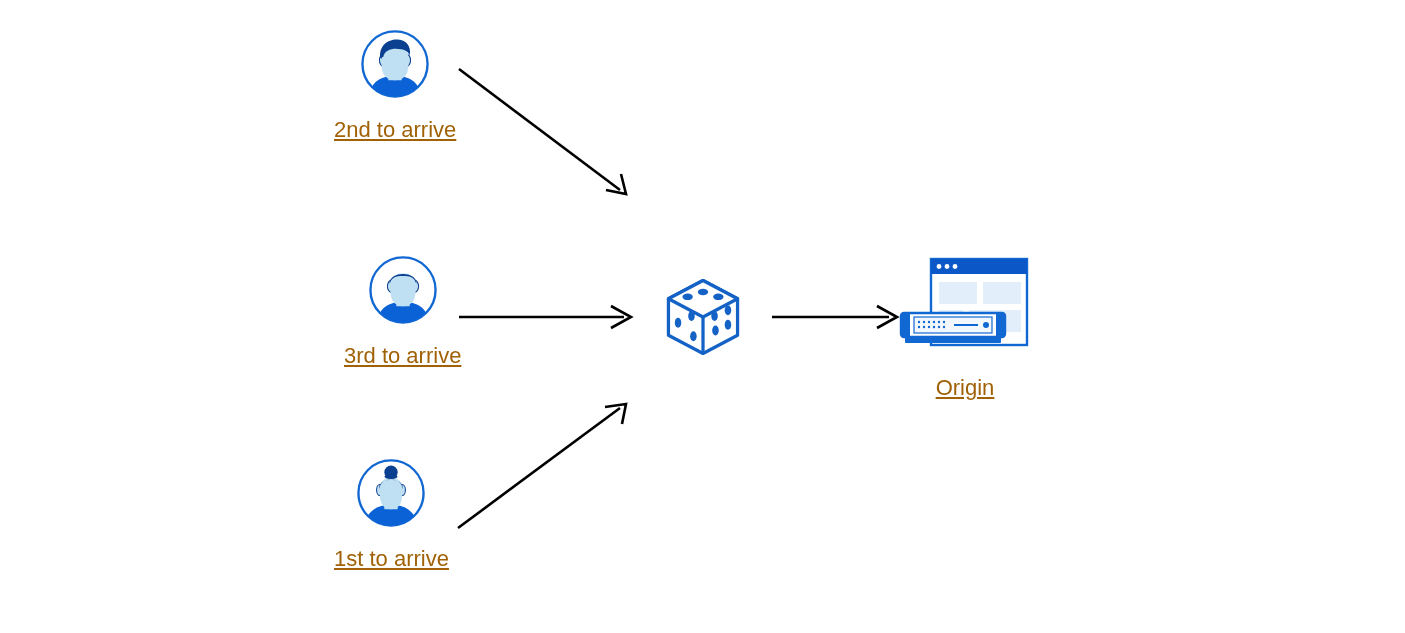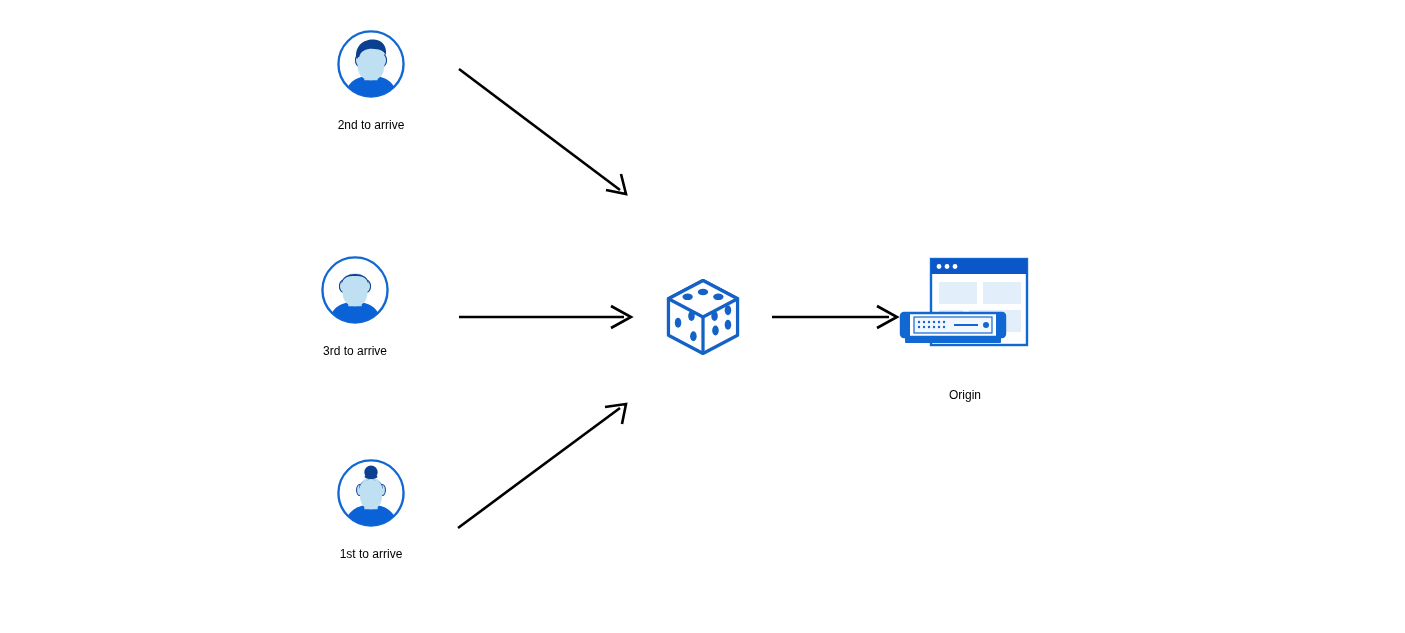--- a/index.html
+++ b/index.html
@@ -18,42 +18,43 @@
     overflow: hidden;
   }
   .node {
     position: absolute;
     display: flex;
     flex-direction: column;
     align-items: center;
   }
   .node-label {
     font-family: "Liberation Sans", sans-serif;
-    font-size: 12px;
-    color: #000000;
+    font-size: 22px;
+    color: #a16207;
     white-space: nowrap;
     line-height: 1;
+    text-decoration: underline;
   }
   .avatar-wrap {
     width: 74px;
     height: 74px;
   }
   .avatar-label {
     margin-top: 18px;
   }
   .dice-wrap {
     width: 96px;
     height: 96px;
   }
   .origin-wrap {
     width: 140px;
     height: 110px;
   }
   .origin-label {
-    margin-top: 24px;
+    margin-top: 12px;
   }
   svg { display: block; overflow: visible; }
   #arrow-layer {
     position: absolute;
     left: 0;
     top: 0;
     width: 1405px;
     height: 633px;
     pointer-events: none;
   }
@@ -111,21 +112,21 @@
           <ellipse cx="66" cy="45" rx="5" ry="8" fill="#bfe0f2" stroke="#0b3f8f" stroke-width="1.4"></ellipse>
           <path d="M32 40 C32 22 68 22 68 40 L68 52 C68 66 60 72 50 72 C40 72 32 66 32 52 Z" fill="#bfe0f2"></path>
           <path d="M31 40 C29 20 71 18 70 40 C70 34 64 31 58 30 C48 28 36 30 34 41 Z" fill="#0b3f8f"></path>
           <path d="M30 42 C28 24 42 16 54 17 C66 18 72 27 70 38 C66 30 58 27 48 28 C38 29 33 34 32 43 Z" fill="#0b3f8f"></path>
         </g>
       </svg>
     </div>
     <div class="node-label avatar-label">2nd to arrive</div>
   </div>
 
-  <div class="node" style="left:318px; top:253px;justify-content:flex-end;">
+  <div class="node" style="left:344px; top:253px;justify-content:flex-end;">
     <div class="avatar-wrap">
       <svg viewBox="0 0 100 100" width="74" height="74">
         <defs>
           <clipPath id="clipB">
               <circle cx="50" cy="50" r="44"></circle>
             </clipPath>
         </defs>
         <circle cx="50" cy="50" r="44" fill="#ffffff" stroke="#1268d3" stroke-width="3.2"></circle>
         <g clip-path="url(#clipB)">
           <path d="M14 100 C14 76 30 66 50 66 C70 66 86 76 86 100 Z" fill="#0b62d6"></path>

